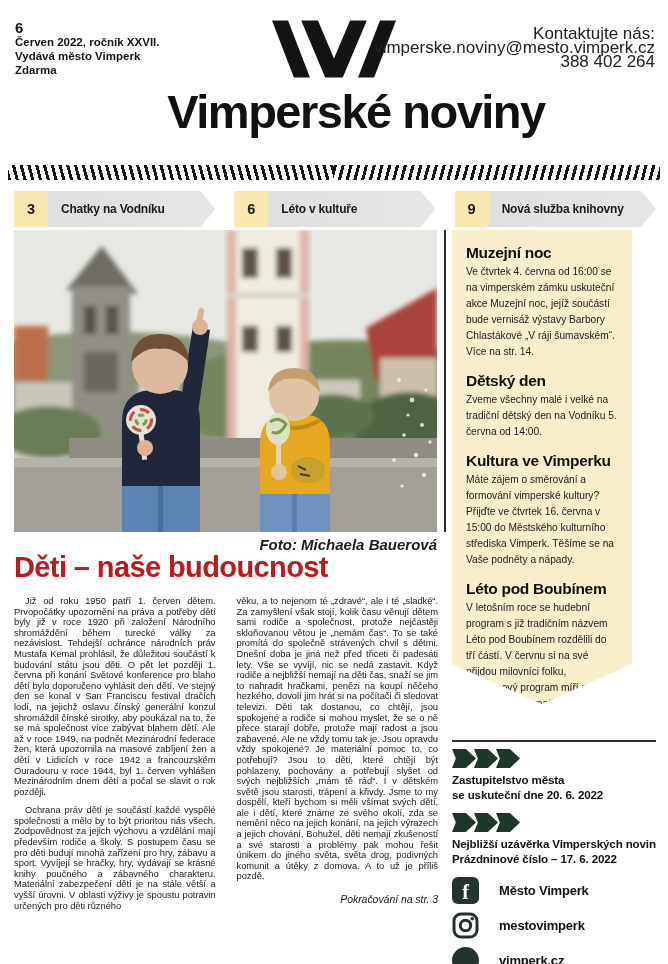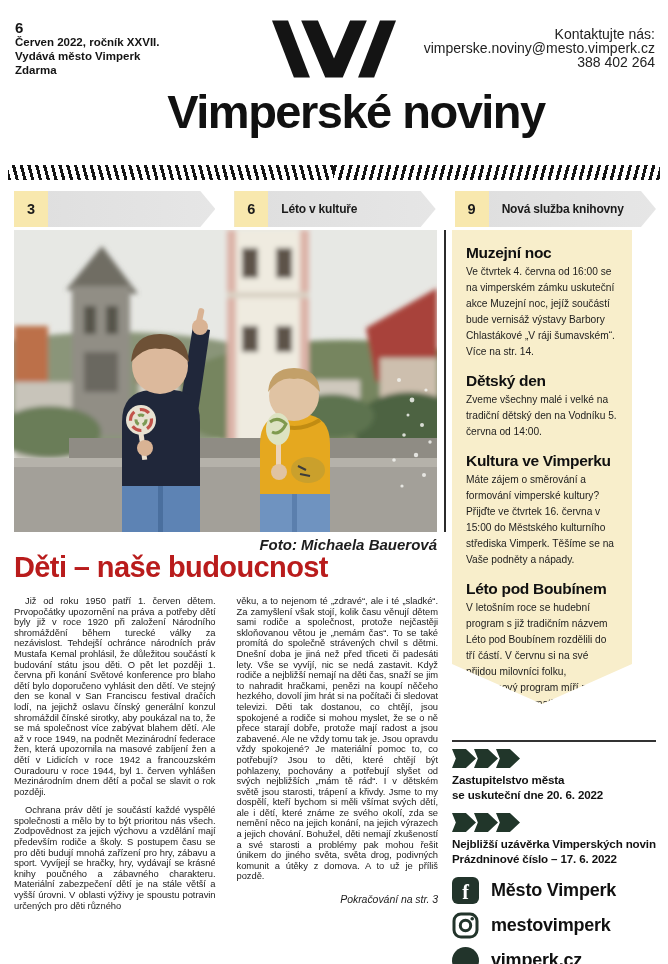--- a/index.html
+++ b/index.html
@@ -4,21 +4,21 @@
 <style>
   * { margin:0; padding:0; box-sizing:border-box; }
   html,body { background:#ffffff; }
   .page {
     position:relative; width:668px; height:964px; background:#fff;
     font-family:"Liberation Sans", sans-serif; color:#141414; overflow:hidden;
   }
   
   .issue-block { position:absolute; top:20px; left:15px; font-weight:bold; font-size:11.5px; line-height:14px; }
   .issue-number { font-size:15px; line-height:15px; display:block; }
-  .contact-block { position:absolute; top:27px; right:13px; text-align:right; font-size:14px; line-height:14px; color:#222; }
+  .contact-block { position:absolute; top:27px; right:13px; text-align:right; font-size:17px; line-height:14px; color:#222; }
   .logo { position:absolute; top:14px; left:50%; transform:translateX(-50%); }
   .paper-title {
     position:absolute; top:84px; left:0; width:100%; text-align:center;
     font-size:47px; font-weight:bold; letter-spacing:-1.5px; color:#111;padding-left:44px;
   }
   
   .divider { position:absolute; top:165px; left:8px; right:8px; height:15px; display:flex; }
   .divider > div { flex:1; }
   .div-back { background:repeating-linear-gradient(75deg,#141414 0 3px,transparent 3px 7.5px); }
   .div-fwd  { background:repeating-linear-gradient(105deg,#141414 0 3px,transparent 3px 7.5px); }
@@ -51,21 +51,21 @@
   .sb-text { font-size:10.2px; line-height:16px; color:#1c1c1c; }
   .hr2 { position:absolute; left:452px; right:12px; top:740px; border-top:2px solid #333; }
   
   .right-footer { position:absolute; left:452px; top:749px; width:206px; }
   .arrow-row { display:flex; gap:2px; margin-bottom:5px; }
   .arrow { width:24px; height:19px; background:#21362a;
     clip-path:polygon(0 0,58% 0,100% 50%,58% 100%,0 100%,16% 50%); margin-right:-4px; }
   .announce-text { font-weight:bold; font-size:11.6px; line-height:14.5px; letter-spacing:-0.15px; color:#111; margin-bottom:11px; }
   .social { margin-top:8px; }
   .social-row { display:flex; align-items:center; margin-bottom:8px; }
-  .social-label { margin-left:12px; font-weight:bold; font-size:18px; letter-spacing:-0.2px; color:#111; }
+  .social-label { margin-left:20px; font-weight:bold; font-size:13px; letter-spacing:-0.2px; color:#111; }
   .icon-box { width:27px; height:27px; flex:0 0 27px; }
   .fb { background:#22342b; border-radius:6px; color:#fff; display:flex; align-items:flex-end; justify-content:center;
     font-weight:bold; font-size:20px; line-height:24px; font-family:"Liberation Serif", serif; }
   .globe { background:#22342b; border-radius:50%; }
 </style>
 </head>
 <body>
 
 <div class="page">
 
@@ -93,20 +93,21 @@
   <div class="paper-title">Vimperské noviny</div>
 
   <div class="divider">
     <div class="div-back"></div>
     <div class="div-fwd"></div>
   </div>
 
   <div class="nav">
     <div class="nav-item">
       <span class="nav-num">3</span>
+      <span class="nav-label">Chatky na Vodníku</span>
     </div>
     <div class="nav-item">
       <span class="nav-num">6</span>
       <span class="nav-label">Léto v kultuře</span>
     </div>
     <div class="nav-item">
       <span class="nav-num">9</span>
       <span class="nav-label">Nová služba knihovny</span>
     </div>
   </div>

